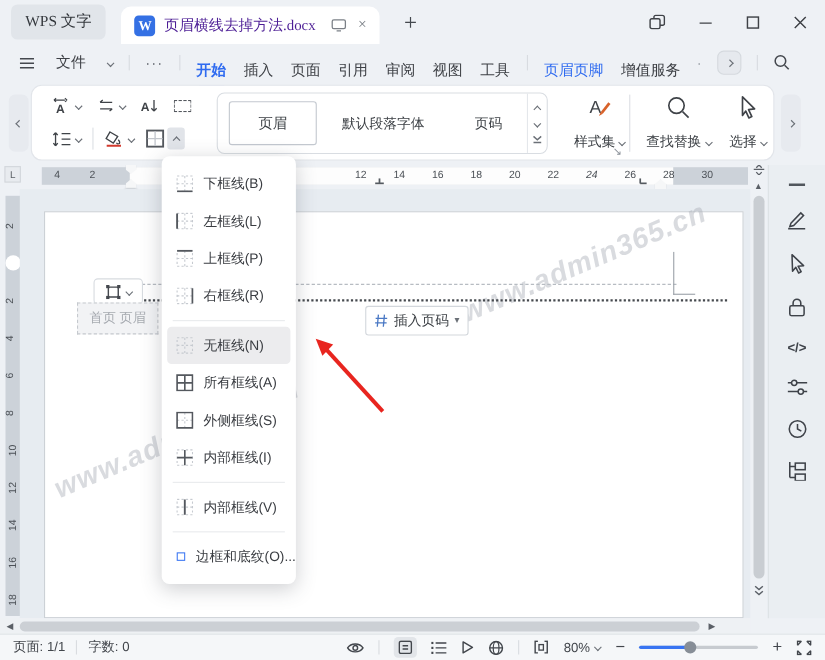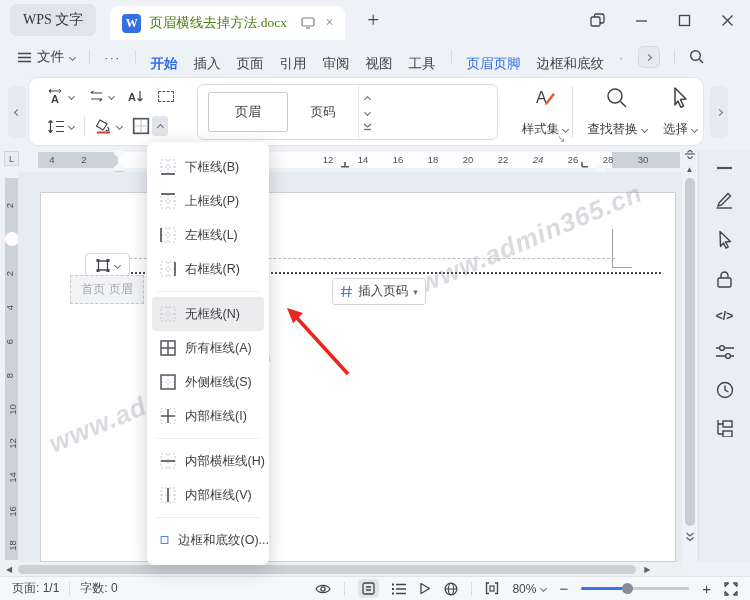--- a/index.html
+++ b/index.html
@@ -12,21 +12,21 @@
   .chev.sm{width:5px;height:5px;}
   .chev.up{transform:rotate(-135deg);}
   .chev.left{transform:rotate(135deg);}
   .chev.right{transform:rotate(-45deg);}
   .vsep{width:1px;background:#dcdfe4;align-self:stretch;}
   
   .titlebar{left:0;top:0;width:750px;height:40px;display:flex;align-items:center;font-family:Liberation Serif, serif;}
   .app-tab{margin-left:10px;background:#e1e5ea;border-radius:6px;padding:7px 13px;font-size:14px;color:#33373c;}
   .doc-tab{margin-left:14px;height:34px;margin-top:6px;background:#fff;border-radius:9px 9px 0 0;display:flex;align-items:center;padding:0 12px;width:235px;}
   .wicon{width:19px;height:19px;background:#3470e4;border-radius:4px;color:#fff;font-weight:bold;font-size:12px;display:flex;align-items:center;justify-content:center;margin-right:8px;}
-  .doc-title{font-size:13.5px;color:#4d7c0f;white-space:nowrap;flex:1;}
+  .doc-title{font-size:13.5px;color:#4c1d95;white-space:nowrap;flex:1;}
   .tabicons{display:flex;align-items:center;gap:10px;color:#7b8087;}
   .newtab{font-size:21px;color:#44484e;margin-left:22px;font-weight:300;}
   .winctrl{margin-left:auto;display:flex;align-items:center;gap:30px;margin-right:16px;color:#3f4247;}
   
   .menubar{left:0;top:40px;width:750px;height:34px;display:flex;align-items:center;gap:14px;padding-left:18px;font-size:13.5px;color:#3e4146;}
   .mtab{padding:2px 1px;position:relative;cursor:default;margin-top:14px;}
   .mtab.active{color:#2f6bf0;font-weight:bold;}
   .mtab.active::after{content:"";position:absolute;left:2px;right:2px;bottom:-6px;height:3px;border-radius:2px;background:#2f6bf0;}
   .mtab.ctx{color:#2f6bf0;}
   .msep{width:1px;height:14px;background:#d8dbe0;}
@@ -122,42 +122,42 @@
       </span>
     <span>
         <svg width="13" height="13" viewBox="0 0 13 13">
           <path d="M1.5 1.5 L11.5 11.5 M11.5 1.5 L1.5 11.5" stroke="#3f4247" stroke-width="1.3"></path>
         </svg>
       </span>
   </div>
 </div>
 
 <div class="abs menubar">
-  <span class="flex" style="gap:6px;">
+  <span class="flex" style="gap:20px;">
     <span>
         <svg width="13" height="11" viewBox="0 0 13 11">
           <path d="M0 1.5 H13 M0 5.5 H13 M0 9.5 H13" stroke="#44484e" stroke-width="1.4"></path>
         </svg>
       </span>
     <span>文件</span>
       <span class="chev sm"></span>
   </span>
   <span class="msep"></span>
   <span class="more-btn">···</span>
   <span class="msep"></span>
   <span class="mtab active">开始</span>
   <span class="mtab">插入</span>
   <span class="mtab">页面</span>
   <span class="mtab">引用</span>
   <span class="mtab">审阅</span>
   <span class="mtab">视图</span>
   <span class="mtab">工具</span>
   <span class="msep"></span>
   <span class="mtab ctx">页眉页脚</span>
-  <span class="mtab">边框和底纹</span>
+  <span class="mtab">增值服务</span>
   <span style="color:#9aa0a6;">·</span>
   <span class="expand-btn">
       <span class="chev sm right"></span>
     </span>
   <span class="msep"></span>
   <span>
       <svg width="16" height="16" viewBox="0 0 16 16">
         <circle cx="6.5" cy="6.5" r="4.8" fill="none" stroke="#44484e" stroke-width="1.4"></circle>
         <path d="M10.3 10.3 L14 14" stroke="#44484e" stroke-width="1.4"></path>
       </svg>
@@ -213,20 +213,21 @@
           <path d="M8 2 V14 M2 8 H14" stroke="#c3c7cd" stroke-width="1.1"></path>
         </svg>
       <span class="caret-box">
           <span class="chev sm up" style="margin-top:3px;"></span>
         </span>
     </span>
   </div>
 
   <div class="abs gallery">
     <div class="gal-sel">页眉</div>
+    <div class="gal-item">默认段落字体</div>
     <div class="gal-item" style="flex:0 0 70px;">页码</div>
     <div class="gal-arrows">
       <span class="chev sm up" style="margin-top:4px;"></span>
       <span class="chev sm"></span>
       <span>
           <svg width="9" height="8" viewBox="0 0 9 8">
             <path d="M1 1 L4.5 4 L8 1" fill="none" stroke="#6b7077" stroke-width="1.3"></path>
             <path d="M1 6.5 H8" stroke="#6b7077" stroke-width="1.3"></path>
           </svg>
         </span>
@@ -487,30 +488,30 @@
   <div class="mi">
     <svg width="16" height="16" viewBox="0 0 16 16">
         <path d="M1 1 H15 V15 H1 Z M8 1 V15 M1 8 H15" fill="none" stroke="#c6cad0" stroke-dasharray="2 2"></path>
         <path d="M1 15 H15" stroke="#54585e" stroke-width="1.7"></path>
       </svg>
     <span>下框线(B)</span>
   </div>
   <div class="mi">
     <svg width="16" height="16" viewBox="0 0 16 16">
         <path d="M1 1 H15 V15 H1 Z M8 1 V15 M1 8 H15" fill="none" stroke="#c6cad0" stroke-dasharray="2 2"></path>
+        <path d="M1 1 V15" stroke="#54585e" stroke-width="1.7"></path>
+      </svg>
+    <span>左框线(L)</span>
+  </div>
+  <div class="mi">
+    <svg width="16" height="16" viewBox="0 0 16 16">
+        <path d="M1 1 H15 V15 H1 Z M8 1 V15 M1 8 H15" fill="none" stroke="#c6cad0" stroke-dasharray="2 2"></path>
         <path d="M1 1 H15" stroke="#54585e" stroke-width="1.7"></path>
       </svg>
     <span>上框线(P)</span>
-  </div>
-  <div class="mi">
-    <svg width="16" height="16" viewBox="0 0 16 16">
-        <path d="M1 1 H15 V15 H1 Z M8 1 V15 M1 8 H15" fill="none" stroke="#c6cad0" stroke-dasharray="2 2"></path>
-        <path d="M1 1 V15" stroke="#54585e" stroke-width="1.7"></path>
-      </svg>
-    <span>左框线(L)</span>
   </div>
   <div class="mi">
     <svg width="16" height="16" viewBox="0 0 16 16">
         <path d="M1 1 H15 V15 H1 Z M8 1 V15 M1 8 H15" fill="none" stroke="#c6cad0" stroke-dasharray="2 2"></path>
         <path d="M15 1 V15" stroke="#54585e" stroke-width="1.7"></path>
       </svg>
     <span>右框线(R)</span>
   </div>
   <hr>
   <div class="mi hl">
@@ -533,27 +534,20 @@
     <span>外侧框线(S)</span>
   </div>
   <div class="mi">
     <svg width="16" height="16" viewBox="0 0 16 16">
         <path d="M1 1 H15 V15 H1 Z" fill="none" stroke="#c6cad0" stroke-dasharray="2 2"></path>
         <path d="M8 1 V15 M1 8 H15" fill="none" stroke="#54585e" stroke-width="1.5"></path>
       </svg>
     <span>内部框线(I)</span>
   </div>
   <hr>
-  <div class="mi">
-    <svg width="16" height="16" viewBox="0 0 16 16">
-        <path d="M1 1 H15 V15 H1 Z M8 1 V15" fill="none" stroke="#c6cad0" stroke-dasharray="2 2"></path>
-        <path d="M1 8 H15" stroke="#54585e" stroke-width="1.7"></path>
-      </svg>
-    <span>内部横框线(H)</span>
-  </div>
   <div class="mi">
     <svg width="16" height="16" viewBox="0 0 16 16">
         <path d="M1 1 H15 V15 H1 Z M1 8 H15" fill="none" stroke="#c6cad0" stroke-dasharray="2 2"></path>
         <path d="M8 1 V15" stroke="#54585e" stroke-width="1.7"></path>
       </svg>
     <span>内部框线(V)</span>
   </div>
   <hr>
   <div class="mi">
     <svg width="16" height="16" viewBox="0 0 16 16">

